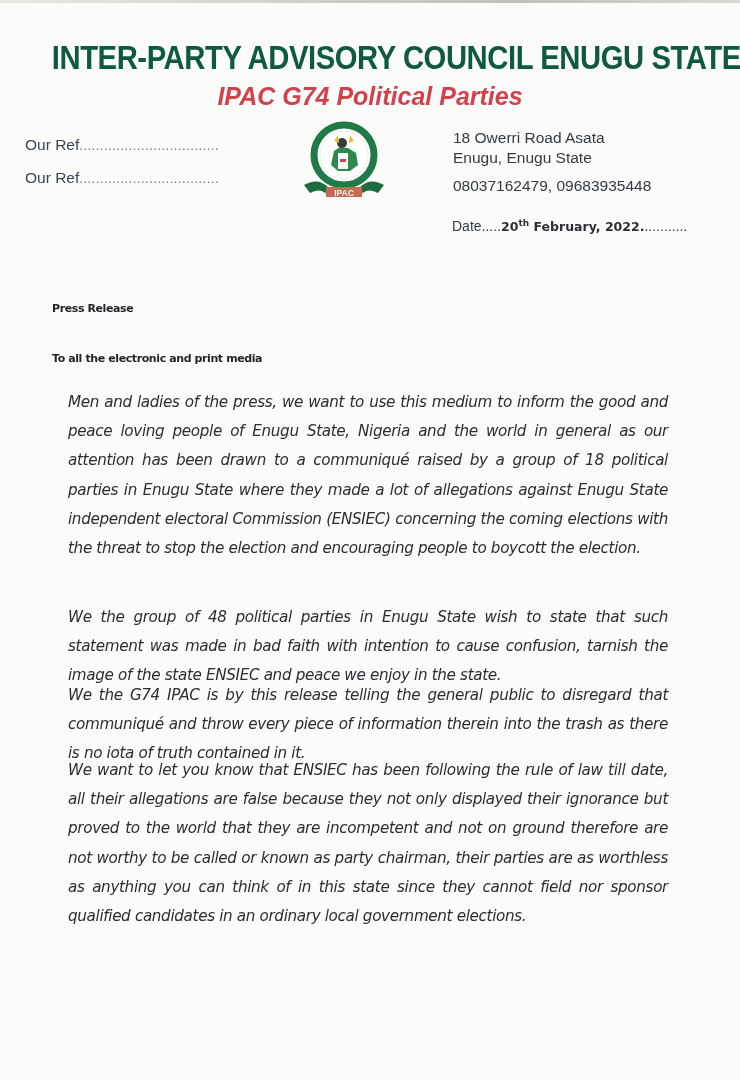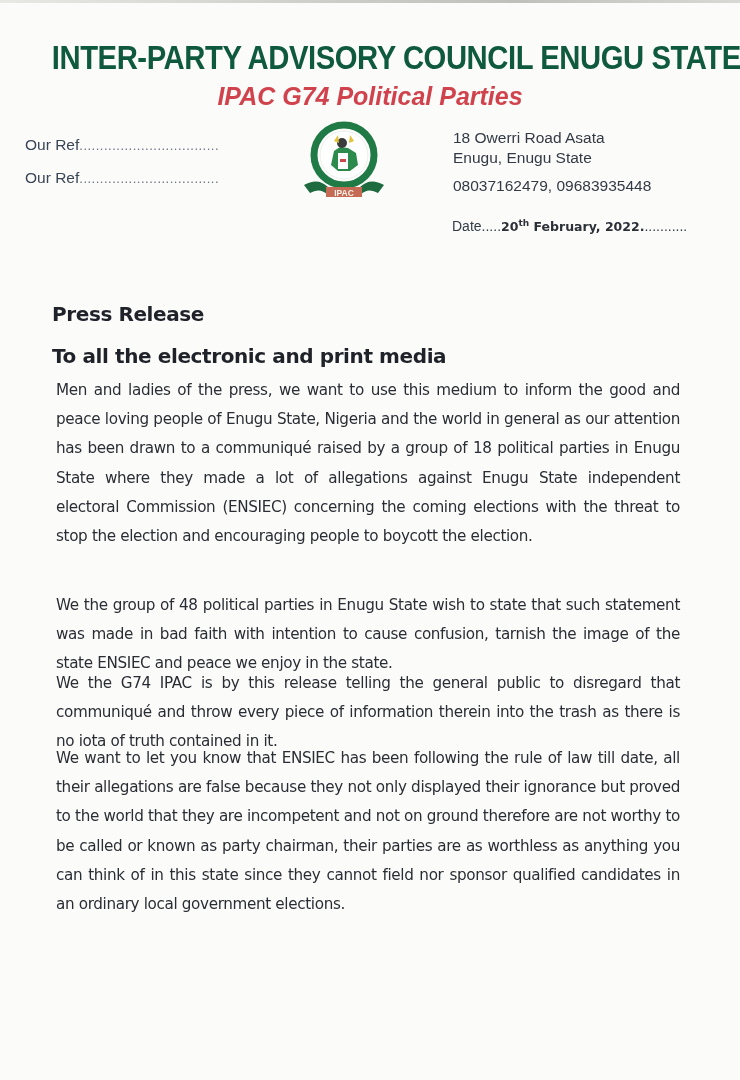--- a/index.html
+++ b/index.html
@@ -42,24 +42,24 @@
       font-family: "DejaVu Sans", sans-serif; font-weight: bold; font-size: 12.5px; color: #2b2f36;
     }
     .date-line sup { font-size: 9px; }
     .body-text {
       position: absolute; left: 52px; width: 632px;
       font-family: "DejaVu Sans", sans-serif; font-size: 15.2px; color: #2a2d33;
       line-height: 29.2px; text-align: justify; letter-spacing: -0.35px;
     }
     .heading {
       position: absolute; left: 52px;
-      font-family: "DejaVu Sans", sans-serif; font-weight: bold; font-size: 20px; color: #1f2228;
+      font-family: "DejaVu Sans", sans-serif; font-weight: bold; font-size: 11px; color: #1f2228;
       letter-spacing: -0.4px;
     }
-    .body-text p { margin: 4px; }
+    .body-text p { margin: 16px; font-style: italic; }
   </style>
 </head>
 <body>
 
 <div class="top-edge"></div>
 
 <div class="title">INTER-PARTY ADVISORY COUNCIL ENUGU STATE</div>
 <div class="subtitle">IPAC G74 Political Parties</div>
 
 <div class="ref" style="top:136px;">
@@ -87,21 +87,21 @@
   <div>18 Owerri Road Asata</div>
   <div>Enugu, Enugu State</div>
 </div>
 <div class="addr" style="top:176px;">08037162479, 09683935448</div>
 
 <div class="date-line">
   <span>Date.....</span><span class="date-val"><span>20</span><sup>th</sup><span> February, 2022.</span></span><span>...........</span>
 </div>
 
 <div class="heading" style="top:302px;">Press Release</div>
-<div class="heading" style="top:344px;">To all the electronic and print media</div>
+<div class="heading" style="top:352px;">To all the electronic and print media</div>
 
 <div class="body-text" style="top:372px;">
   <p>Men and ladies of the press, we want to use this medium to inform the good and peace loving people of Enugu State, Nigeria and the world in general as our attention has been drawn to a communiqué raised by a group of 18 political parties in Enugu State where they made a lot of allegations against Enugu State independent electoral Commission (ENSIEC) concerning the coming elections with the threat to stop the election and encouraging people to boycott the election.</p>
 </div>
 <div class="body-text" style="top:587px;">
   <p>We the group of 48 political parties in Enugu State wish to state that such statement was made in bad faith with intention to cause confusion, tarnish the image of the state ENSIEC and peace we enjoy in the state.</p>
 </div>
 <div class="body-text" style="top:665px;">
   <p>We the G74 IPAC is by this release telling the general public to disregard that communiqué and throw every piece of information therein into the trash as there is no iota of truth contained in it.</p>
 </div>

